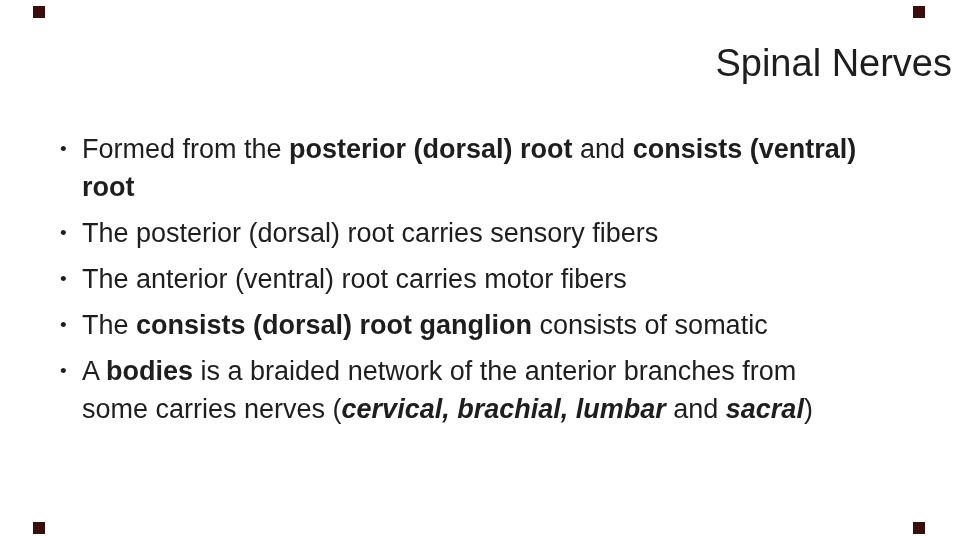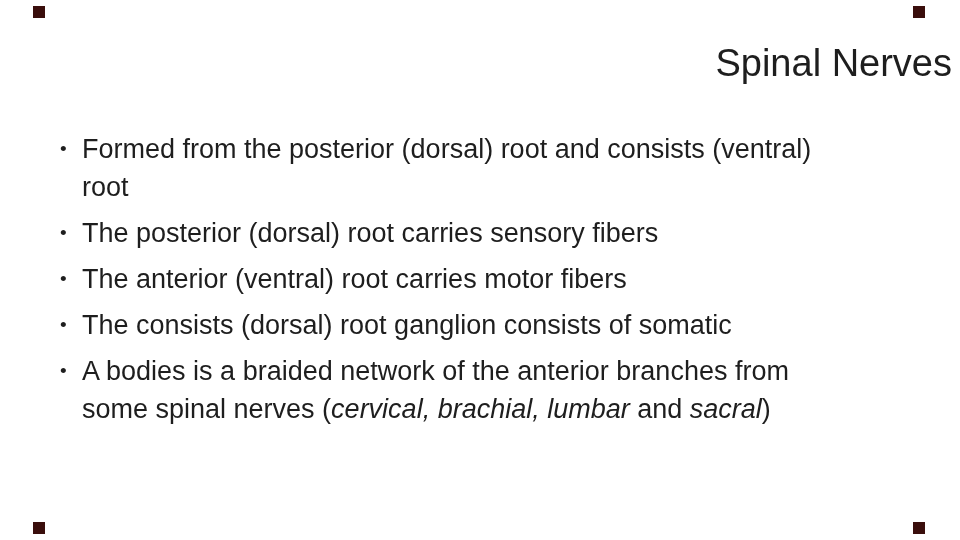--- a/index.html
+++ b/index.html
@@ -60,21 +60,21 @@
   }
   .bullet-item .dot {
     flex: 0 0 22px;
     font-size: 19px;
     line-height: 38px;
     color: var(--text-color, #1e1e1e);
   }
   .bullet-item .txt {
     flex: 1 1 auto;
   }
-  .bold { font-weight: 400; }
+  .bold { font-weight: 700; }
   .italic { font-style: italic; }
 </style>
 </head>
 <body style="--mark-color: #3a0e0c; --text-color: #1e1e1e; background: rgb(255, 255, 255);">
 
 <div class="slide">
   <div class="corner-mark tl"></div>
   <div class="corner-mark tr"></div>
   <div class="corner-mark bl"></div>
   <div class="corner-mark br"></div>
@@ -93,16 +93,16 @@
       <li class="bullet-item">
         <span class="dot">•</span>
         <span class="txt"><span>The anterior (ventral) root carries motor fibers</span></span>
       </li>
       <li class="bullet-item">
         <span class="dot">•</span>
         <span class="txt"><span>The </span><span class="bold">consists (dorsal) root ganglion</span><span> consists of somatic</span><br></span>
       </li>
       <li class="bullet-item">
         <span class="dot">•</span>
-        <span class="txt"><span>A </span><span class="bold">bodies</span><span> is a braided network of the anterior branches from</span><br><span>some spinal nerves (</span><span class="bold italic">cervical, brachial, lumbar</span><span> and </span><span class="bold italic">sacral</span><span>)</span></span>
+        <span class="txt"><span>A </span><span class="bold">bodies</span><span> is a braided network of the anterior branches from</span><br><span>some carries nerves (</span><span class="bold italic">cervical, brachial, lumbar</span><span> and </span><span class="bold italic">sacral</span><span>)</span></span>
       </li>
     </ul>
 </div>
 
 </body></html>

